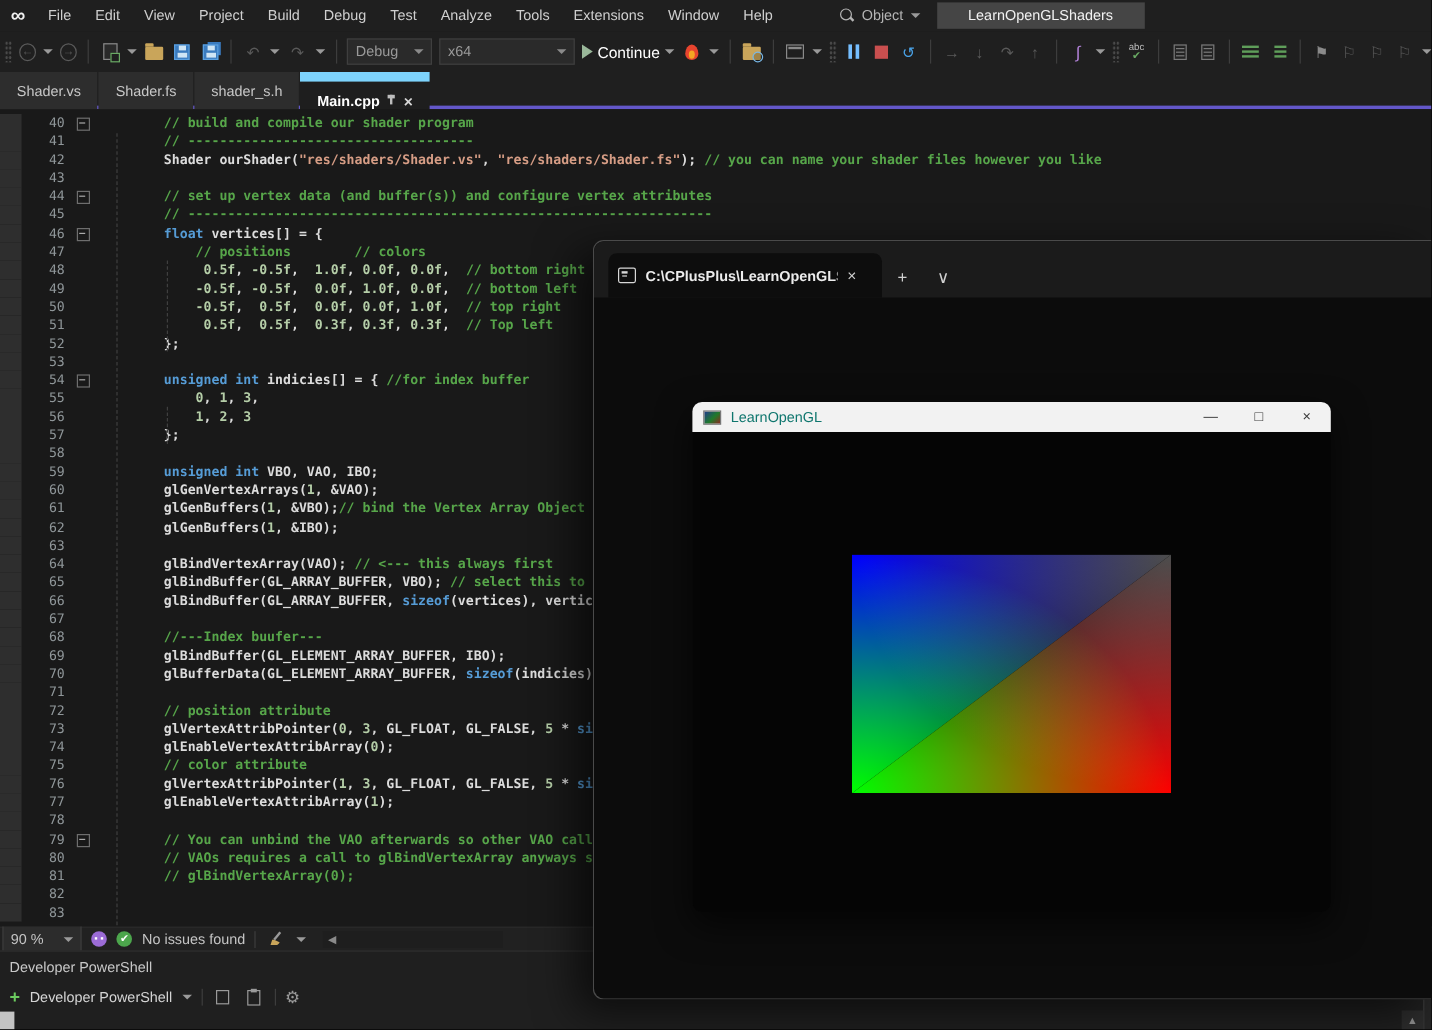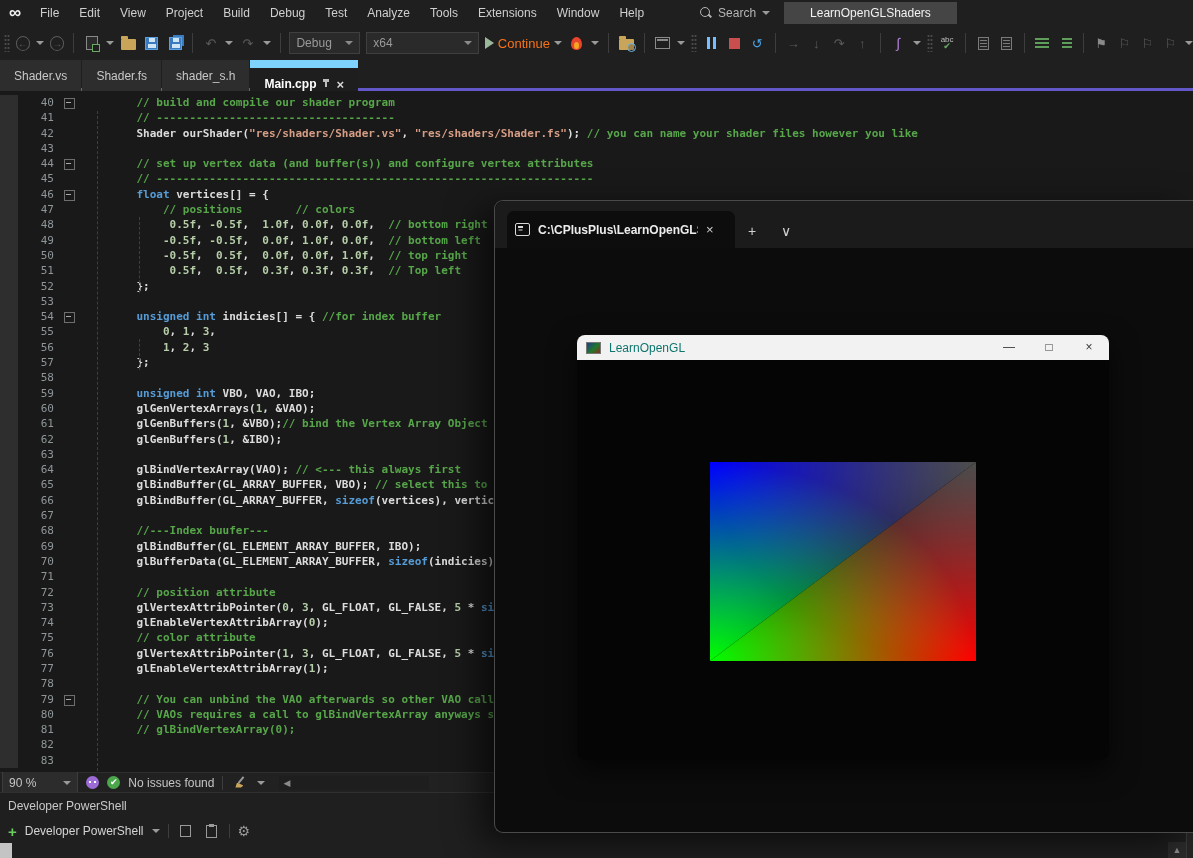--- a/index.html
+++ b/index.html
@@ -34,21 +34,21 @@
   .ico-folder.find::after { content:""; position:absolute; right:-2px; bottom:-2px; width:7px; height:7px; border:1.5px solid #78b8e8; border-radius:50%; background:rgba(0,0,0,.2); }
   .ico-floppy { position:relative; width:13px; height:13px; background:#3a7bbf; border:1px solid #5aa0e0; }
   .ico-floppy::before { content:""; position:absolute; top:0; left:3px; width:6px; height:4px; background:#cfe5f5; }
   .ico-floppy::after { content:""; position:absolute; bottom:1px; left:2px; width:8px; height:4px; background:#cfe5f5; }
   .ico-floppy.all { box-shadow:3px -3px 0 -1px #3a7bbf; margin-left:2px; }
   .ico-newproj { position:relative; width:12px; height:14px; border:1px solid #8a8a8a; background:#2a2a2a; }
   .ico-newproj::after { content:""; position:absolute; right:-3px; bottom:-3px; width:6px; height:6px; background:#1f1f1f; border:1px solid #6aaa64; }
   .combo { display:flex; align-items:center; justify-content:space-between; background:#2a2a2a; border:1px solid #3f3f3f; height:22px; padding:0 6px; color:#9a9a9a; }
   .combo .caret { border-top-color:#8a8a8a; }
   .ico-play { width:0; height:0; border-left:9px solid #9ab89a; border-top:6px solid transparent; border-bottom:6px solid transparent; }
-  #continue-label { color:#f97316; margin:0 4px;text-align:right; }
+  #continue-label { color:#ffffff; margin:0 4px;text-align:right; }
   .ico-flame { position:relative; width:11px; height:13px; background:#e8442e; border-radius:50% 50% 50% 50% / 60% 60% 40% 40%; }
   .ico-flame::after { content:""; position:absolute; left:3px; top:5px; width:5px; height:7px; background:#f5a623; border-radius:50%; }
   .ico-pause { display:flex; gap:3px; }
   .ico-pause i { width:3px; height:12px; background:#75beff; }
   .ico-stop { width:11px; height:11px; background:#c94f4f; }
   .ico-diagwin { position:relative; width:15px; height:12px; border:1px solid #8a8a8a; }
   .ico-diagwin::before { content:""; position:absolute; top:1px; left:1px; right:1px; height:2px; background:#8a8a8a; }
   .ico-doc { position:relative; width:11px; height:13px; border:1px solid #7a7a7a; background:#242424; }
   .ico-doc::before { content:""; position:absolute; top:2px; left:1px; width:7px; height:1px; background:#7a7a7a; box-shadow:0 3px 0 #7a7a7a, 0 6px 0 #7a7a7a; }
   .ico-lines { position:relative; width:14px; height:12px; }
@@ -77,21 +77,21 @@
   .lnum { width:36px; text-align:right; color:#8f9699; font-weight:400; flex:none; }
   .fold { width:30px; flex:none; position:relative; }
   .fold.on::before { content:""; position:absolute; left:10px; top:3px; width:9px; height:9px; border:1px solid #6e6e6e; background:#191919; }
   .fold.on::after { content:""; position:absolute; left:12px; top:7px; width:5px; height:1px; background:#aaaaaa; }
   .ctext { padding-left:26px; }
   .tk-d { color:#dcdcdc; } .tk-c { color:#57a64a; } .tk-k { color:#569cd6; }
   .tk-s { color:#d69d85; } .tk-n { color:#b5cea8;margin-top:44px; }
   .guide { position:absolute; border-left:1px dashed #3f3f3f; width:0; }
   
   #edstatus { height:20px; background:#212121; border-top:1px solid #2e2e2e; display:flex; align-items:center; gap:8px; padding-left:2px; }
-  #zoom-combo { display:flex; align-items:center; gap:27px; background:#2c2c2c; border:1px solid #3c3c3c; height:34px; padding:0 6px; color:#c5c5c5; }
+  #zoom-combo { display:flex; align-items:center; gap:17px; background:#2c2c2c; border:1px solid #3c3c3c; height:34px; padding:0 6px; color:#c5c5c5; }
   .copilot { width:13px; height:13px; border-radius:50%; background:#9b6bd6; position:relative; }
   .copilot::after { content:""; position:absolute; left:3px; top:5px; width:2px; height:2px; background:#fff; box-shadow:5px 0 0 #fff; }
   .checkcirc { width:13px; height:13px; border-radius:50%; background:#4ca64c; color:#fff; font-size:9px; line-height:13px; text-align:center; }
   #issues-label { color:#c5c5c5; }
   .vsep { width:1px; height:14px; background:#3d3d3d; }
   #hscroll { flex:0 0 150px; height:14px; background:#1e1e1e; margin-left:6px; display:flex; align-items:center; }
   .scroll-arrow { color:#8a8a8a; font-size:9px; padding:0 4px; }
   
   #panel { height:66px; background:#1f1f1f; border-top:1px solid #303030; position:relative; }
   #panel-title { padding:6px 0 0 8px; color:#c8c8c8; }
@@ -145,21 +145,21 @@
 </head>
 <body>
 
 <div id="root">
 
   <div id="menubar">
     <span id="vs-logo">∞</span>
     <span id="menu-items"><span class="menu-item">File</span><span class="menu-item">Edit</span><span class="menu-item">View</span><span class="menu-item">Project</span><span class="menu-item">Build</span><span class="menu-item">Debug</span><span class="menu-item">Test</span><span class="menu-item">Analyze</span><span class="menu-item">Tools</span><span class="menu-item">Extensions</span><span class="menu-item">Window</span><span class="menu-item">Help</span></span>
     <span id="search-area">
       <span class="mag"></span>
-      <span>Search</span>
+      <span>Object</span>
       <span class="caret"></span>
     </span>
     <span id="solution-badge">LearnOpenGLShaders</span>
   </div>
 
   <div id="toolbar">
     <span class="grip"></span>
     <span class="tbi dim circ">←</span>
     <span class="caret"></span>
     <span class="tbi dim circ">→</span>

